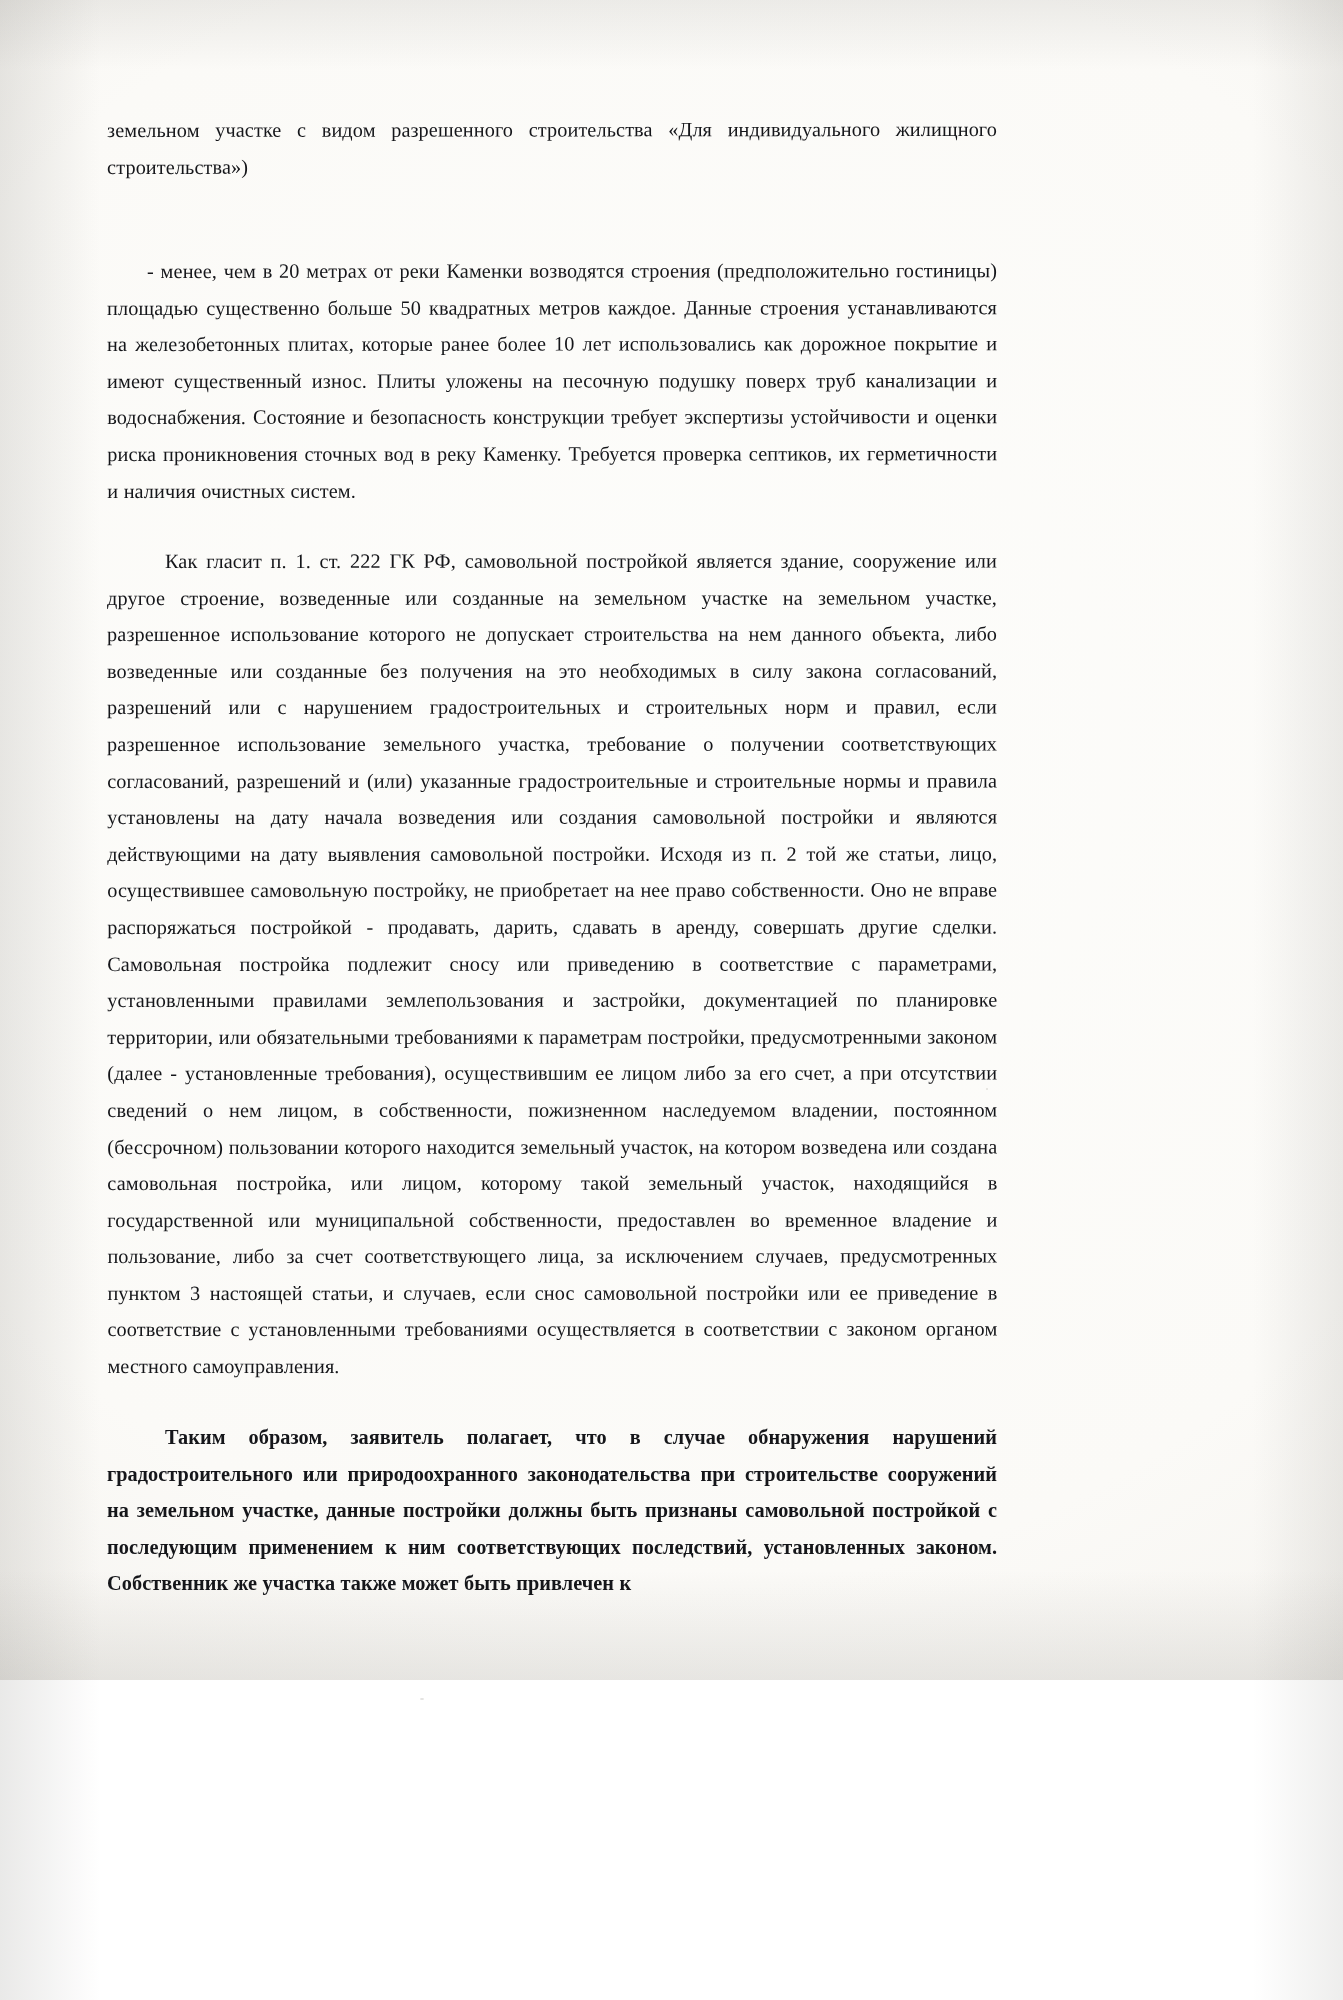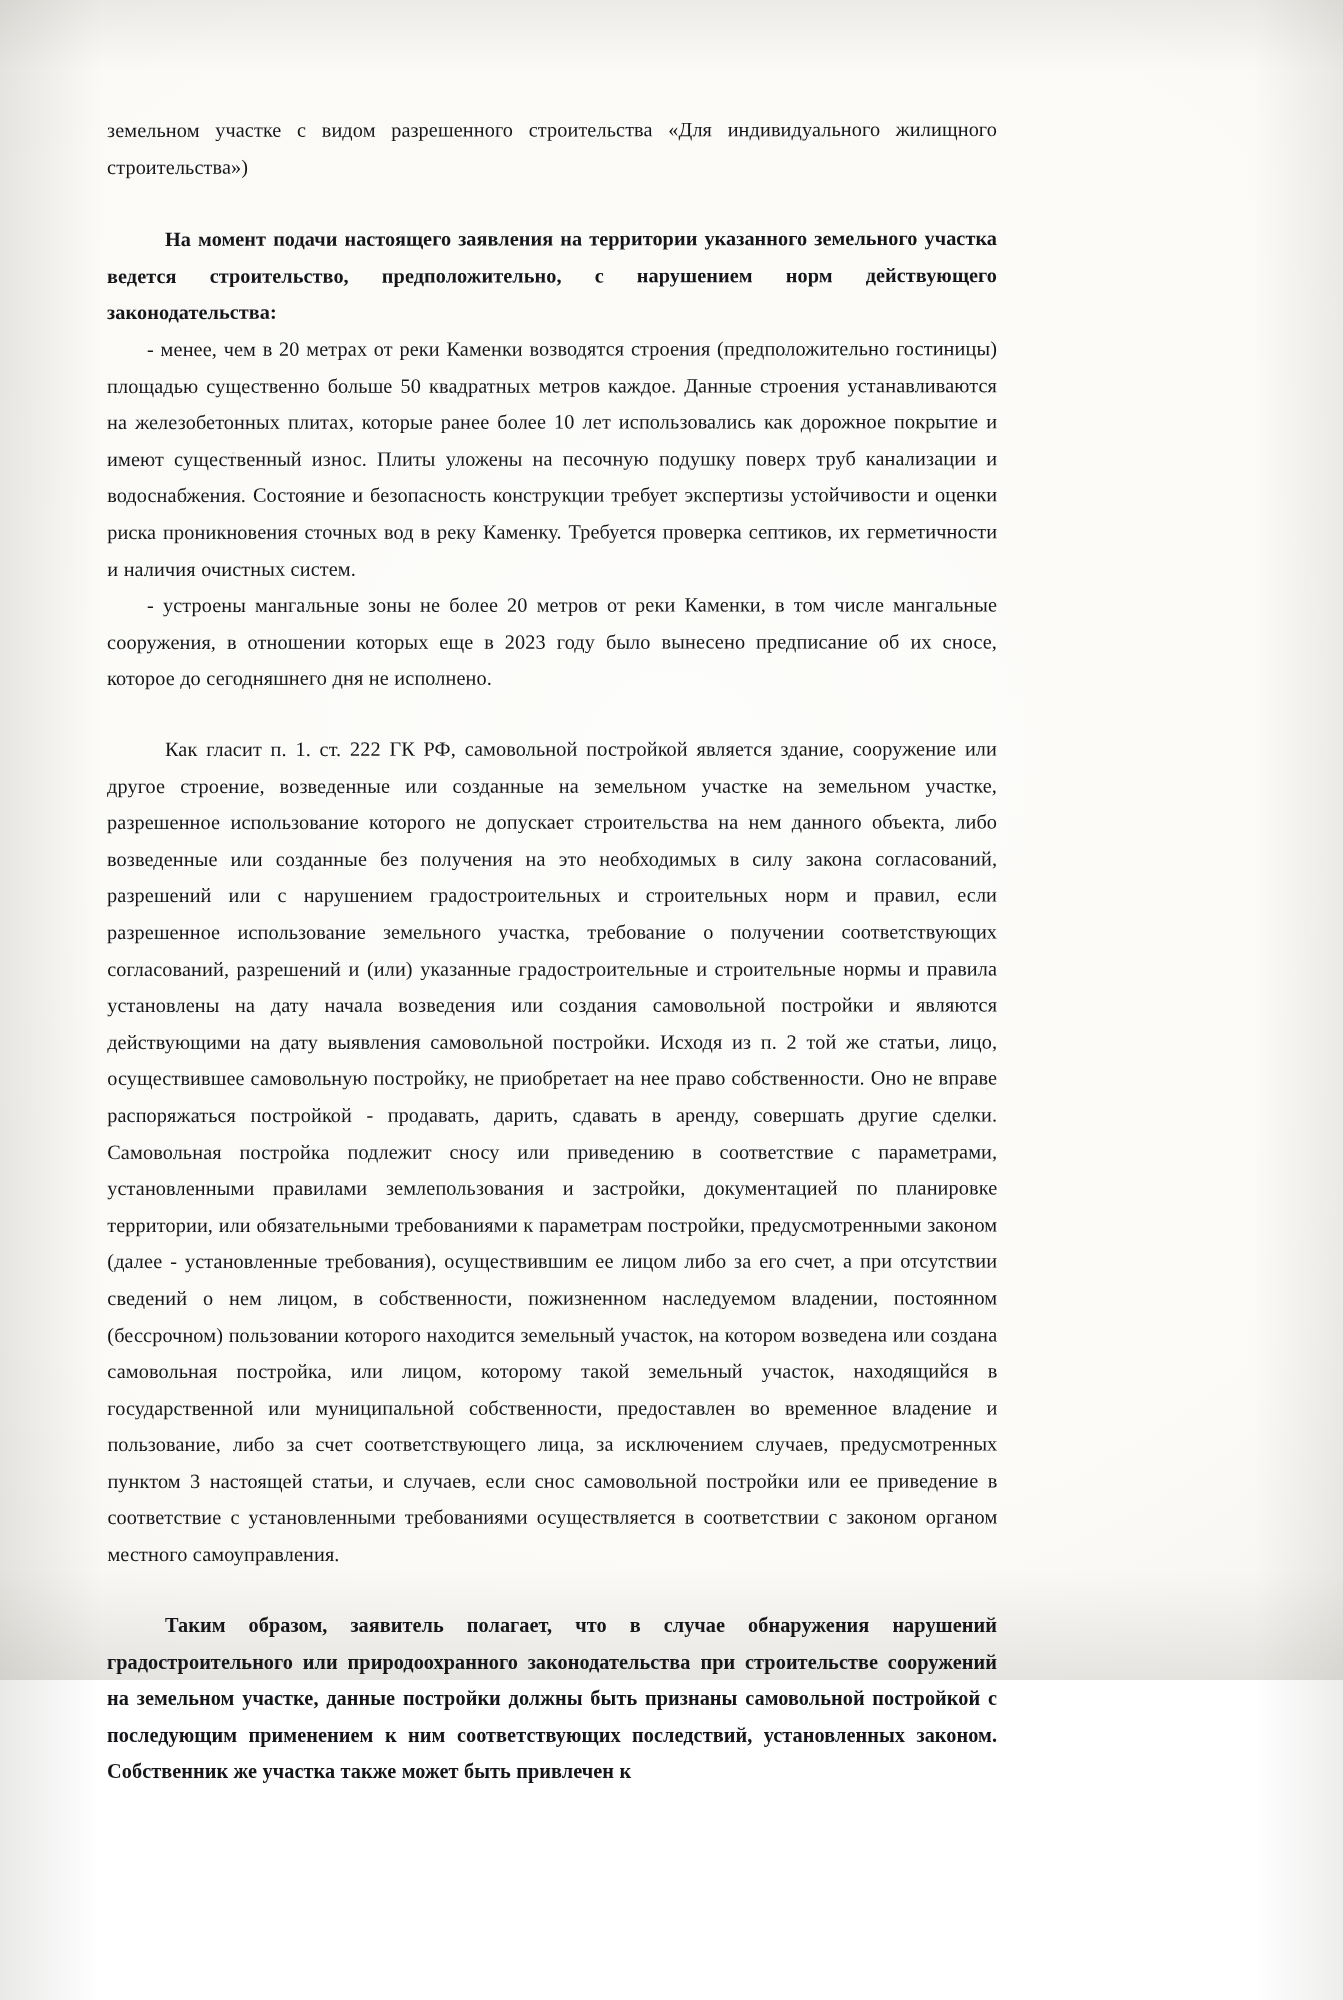--- a/index.html
+++ b/index.html
@@ -86,20 +86,21 @@
   }
   .para.bold {
     font-weight: bold;
     letter-spacing: 0.05px;
   }
   .para.indent {
     text-indent: 58px;
   }
   .para.indent-small {
     text-indent: 40px;
+    margin-top: 32px;
   }
   .gap-lg { height: 36px; }
   .gap-md { height: 34px; }
 
   
   .block-1 { transform: rotate(-0.07deg); transform-origin: left top; }
   .block-2 { transform: rotate(-0.05deg); transform-origin: left top; }
   .block-3 { transform: rotate(-0.04deg); transform-origin: left top; }
   .block-4 { transform: rotate(-0.03deg); transform-origin: left top; }
   .block-5 { transform: rotate(-0.02deg); transform-origin: left top; }
@@ -116,26 +117,24 @@
   <div class="scan-speck-a"></div>
   <div class="scan-speck-b"></div>
   <div class="scan-speck-c"></div>
 
   <div class="text-column">
 
     <p class="para block-1">земельном участке с видом разрешенного строительства «Для индивидуального жилищного строительства»)</p>
 
     <div class="gap-lg"></div>
 
-    <p class="para bold indent block-1">На момент подачи настоящего заявления на территории указанного земельного участка ведется строительство, предположительно, с нарушением норм действующего законодательства:</p>
 
     <p class="para indent-small block-2">- менее, чем в 20 метрах от реки Каменки возводятся строения (предположительно гостиницы) площадью существенно больше 50 квадратных метров каждое. Данные строения устанавливаются на железобетонных плитах, которые ранее более 10 лет использовались как дорожное покрытие и имеют существенный износ. Плиты уложены на песочную подушку поверх труб канализации и водоснабжения. Состояние и безопасность конструкции требует экспертизы устойчивости и оценки риска проникновения сточных вод в реку Каменку. Требуется проверка септиков, их герметичности и наличия очистных систем.</p>
 
 
-    <p class="para indent-small block-3">- устроены мангальные зоны не более 20 метров от реки Каменки, в том числе мангальные сооружения, в отношении которых еще в 2023 году было вынесено предписание об их сносе, которое до сегодняшнего дня не исполнено.</p>
 
 
 
     <div class="gap-md"></div>
 
     <p class="para indent block-4">Как гласит п. 1. ст. 222 ГК РФ, самовольной постройкой является здание, сооружение или другое строение, возведенные или созданные на земельном участке на земельном участке, разрешенное использование которого не допускает строительства на нем данного объекта, либо возведенные или созданные без получения на это необходимых в силу закона согласований, разрешений или с нарушением градостроительных и строительных норм и правил, если разрешенное использование земельного участка, требование о получении соответствующих согласований, разрешений и (или) указанные градостроительные и строительные нормы и правила установлены на дату начала возведения или создания самовольной постройки и являются действующими на дату выявления самовольной постройки. Исходя из п. 2 той же статьи, лицо, осуществившее самовольную постройку, не приобретает на нее право собственности. Оно не вправе распоряжаться постройкой - продавать, дарить, сдавать в аренду, совершать другие сделки. Самовольная постройка подлежит сносу или приведению в соответствие с параметрами, установленными правилами землепользования и застройки, документацией по планировке территории, или обязательными требованиями к параметрам постройки, предусмотренными законом (далее - установленные требования), осуществившим ее лицом либо за его счет, а при отсутствии сведений о нем лицом, в собственности, пожизненном наследуемом владении, постоянном (бессрочном) пользовании которого находится земельный участок, на котором возведена или создана самовольная постройка, или лицом, которому такой земельный участок, находящийся в государственной или муниципальной собственности, предоставлен во временное владение и пользование, либо за счет соответствующего лица, за исключением случаев, предусмотренных пунктом 3 настоящей статьи, и случаев, если снос самовольной постройки или ее приведение в соответствие с установленными требованиями осуществляется в соответствии с законом органом местного самоуправления.</p>
 
     <div class="gap-md"></div>
 
     <p class="para bold indent block-5">Таким образом, заявитель полагает, что в случае обнаружения нарушений градостроительного или природоохранного законодательства при строительстве сооружений на земельном участке, данные постройки должны быть признаны самовольной постройкой с последующим применением к ним соответствующих последствий, установленных законом. Собственник же участка также может быть привлечен к</p>

